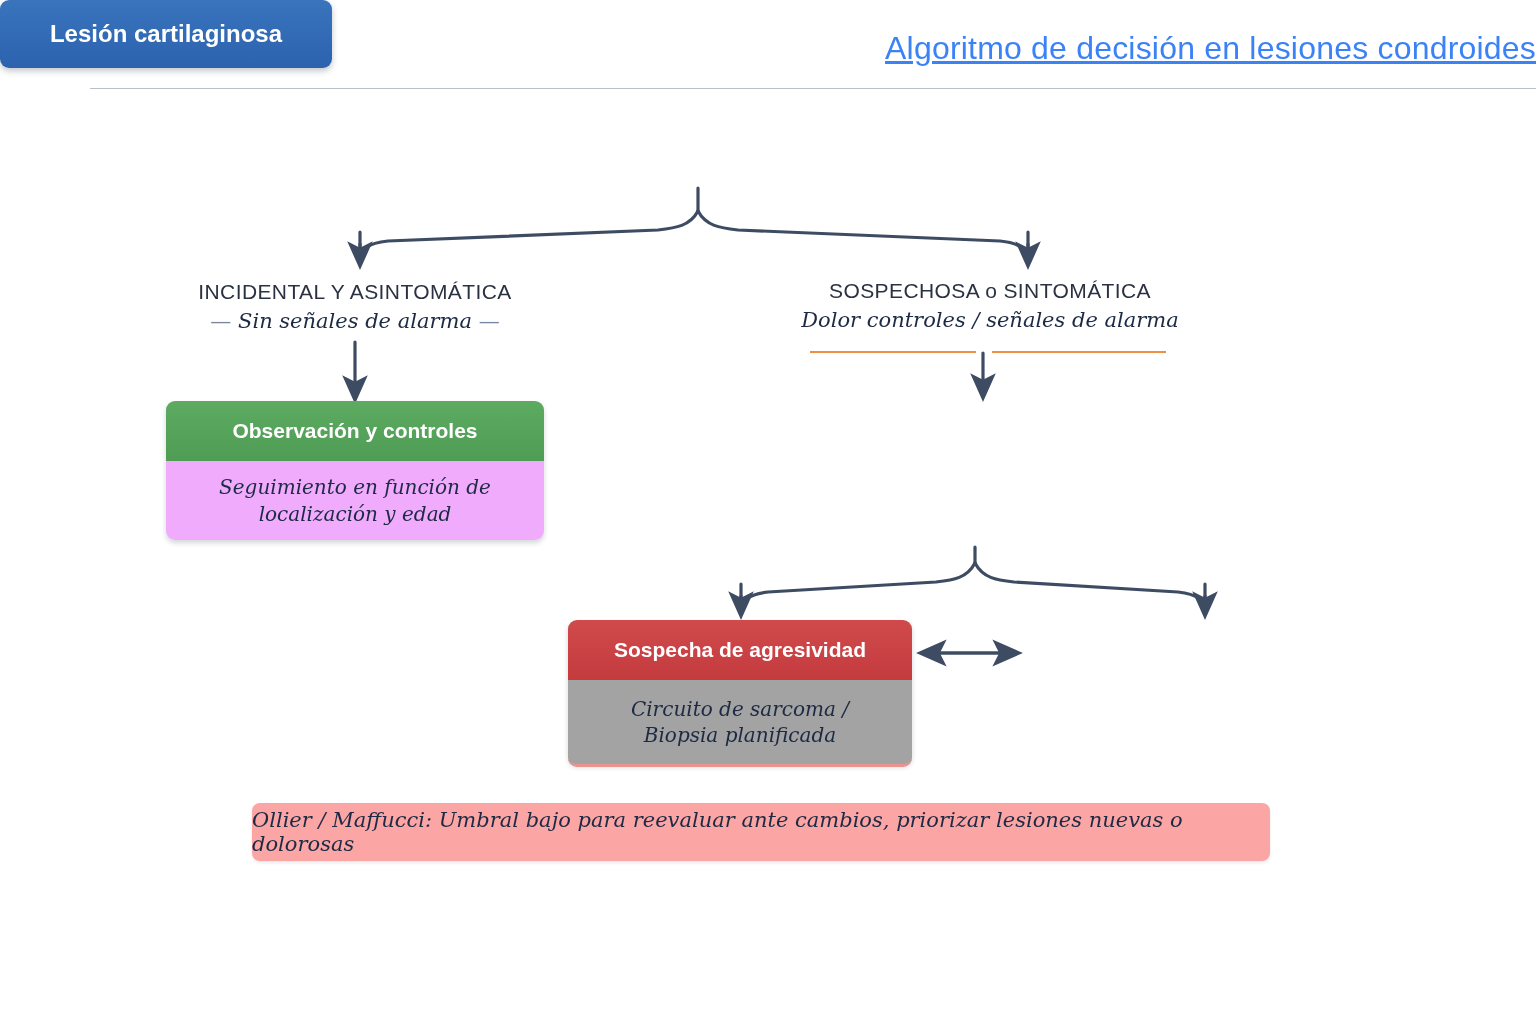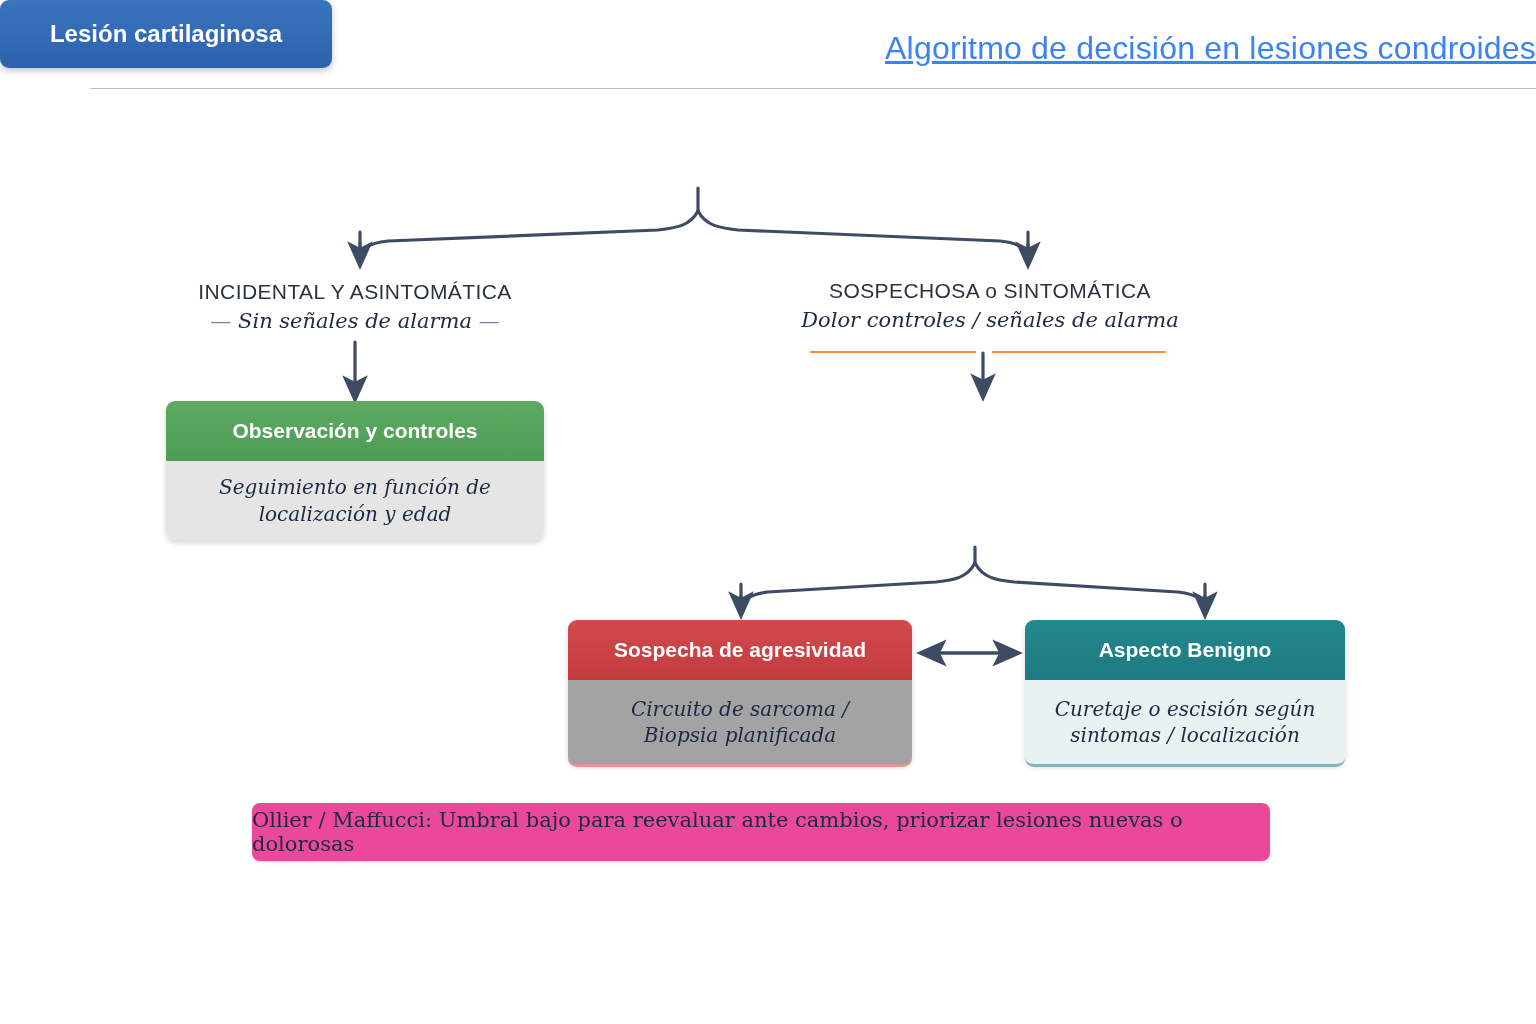--- a/index.html
+++ b/index.html
@@ -75,21 +75,21 @@
     box-shadow: 0 3px 6px rgba(40,50,70,0.28);
     color: #fff;
     display: flex; align-items: center; justify-content: center;
     font-size: 24px; font-weight: bold;
   }
 
   
   #node-obs { left: 166px; top: 401px; width: 378px; height: 139px; }
   #node-obs .hdr { height: 60px; font-size: 21px;
     background: linear-gradient(180deg,#5dab61 0%,#4f9c55 100%); }
-  #node-obs .body { height: 79px; font-size: 20px; background: #e5e5e5; }
+  #node-obs .body { height: 79px; font-size: 20px; background: #f0abfc; }
 
   
   #node-img { left: 807px; top: 398px; width: 352px; height: 146px; }
   #node-img .hdr { height: 62px; font-size: 26px;
     background: linear-gradient(180deg,#ec8a28 0%,#e07c1e 100%); }
   #node-img .body { height: 84px; font-size: 20px; background: #fdeedd;
     border-bottom: 3px solid #f0a259; }
 
   
   #node-agr { left: 568px; top: 620px; width: 344px; height: 144px; }
@@ -129,24 +129,25 @@
   }
   #cond-right-rule-b {
     position: absolute; left: 992px; top: 351px; width: 174px; height: 2px;
     background: #ef8f43;
   }
 
   
   #footer-note {
     position: absolute;
     left: 252px; top: 803px; width: 1018px; height: 58px;
-    background: #ec4899;
+    background: #fca5a5;
     border-radius: 8px;
     display: flex; align-items: center; justify-content: center;
     font-family: "DejaVu Serif", serif;
+    font-style: italic;
     font-size: 21px;
     color: #1d2a44;
     box-shadow: 0 2px 3px rgba(40,50,70,0.10);
   }
 
   
   #connectors {
     position: absolute; left: 0; top: 0;
     width: 1536px; height: 1024px;
     pointer-events: none;
@@ -233,23 +234,16 @@
 
 
   <div id="node-agr" class="node">
     <div class="hdr">Sospecha de agresividad</div>
     <div class="body">
       <span>Circuito de sarcoma /</span>
       <span>Biopsia planificada</span>
     </div>
   </div>
 
-  <div id="node-ben" class="node">
-    <div class="hdr">Aspecto Benigno</div>
-    <div class="body">
-      <span>Curetaje o escisión según</span>
-      <span>sintomas / localización</span>
-    </div>
-  </div>
 
   <div id="footer-note">Ollier / Maffucci: Umbral bajo para reevaluar ante cambios, priorizar lesiones nuevas o dolorosas</div>
 
 </div>
 
 </body></html>

